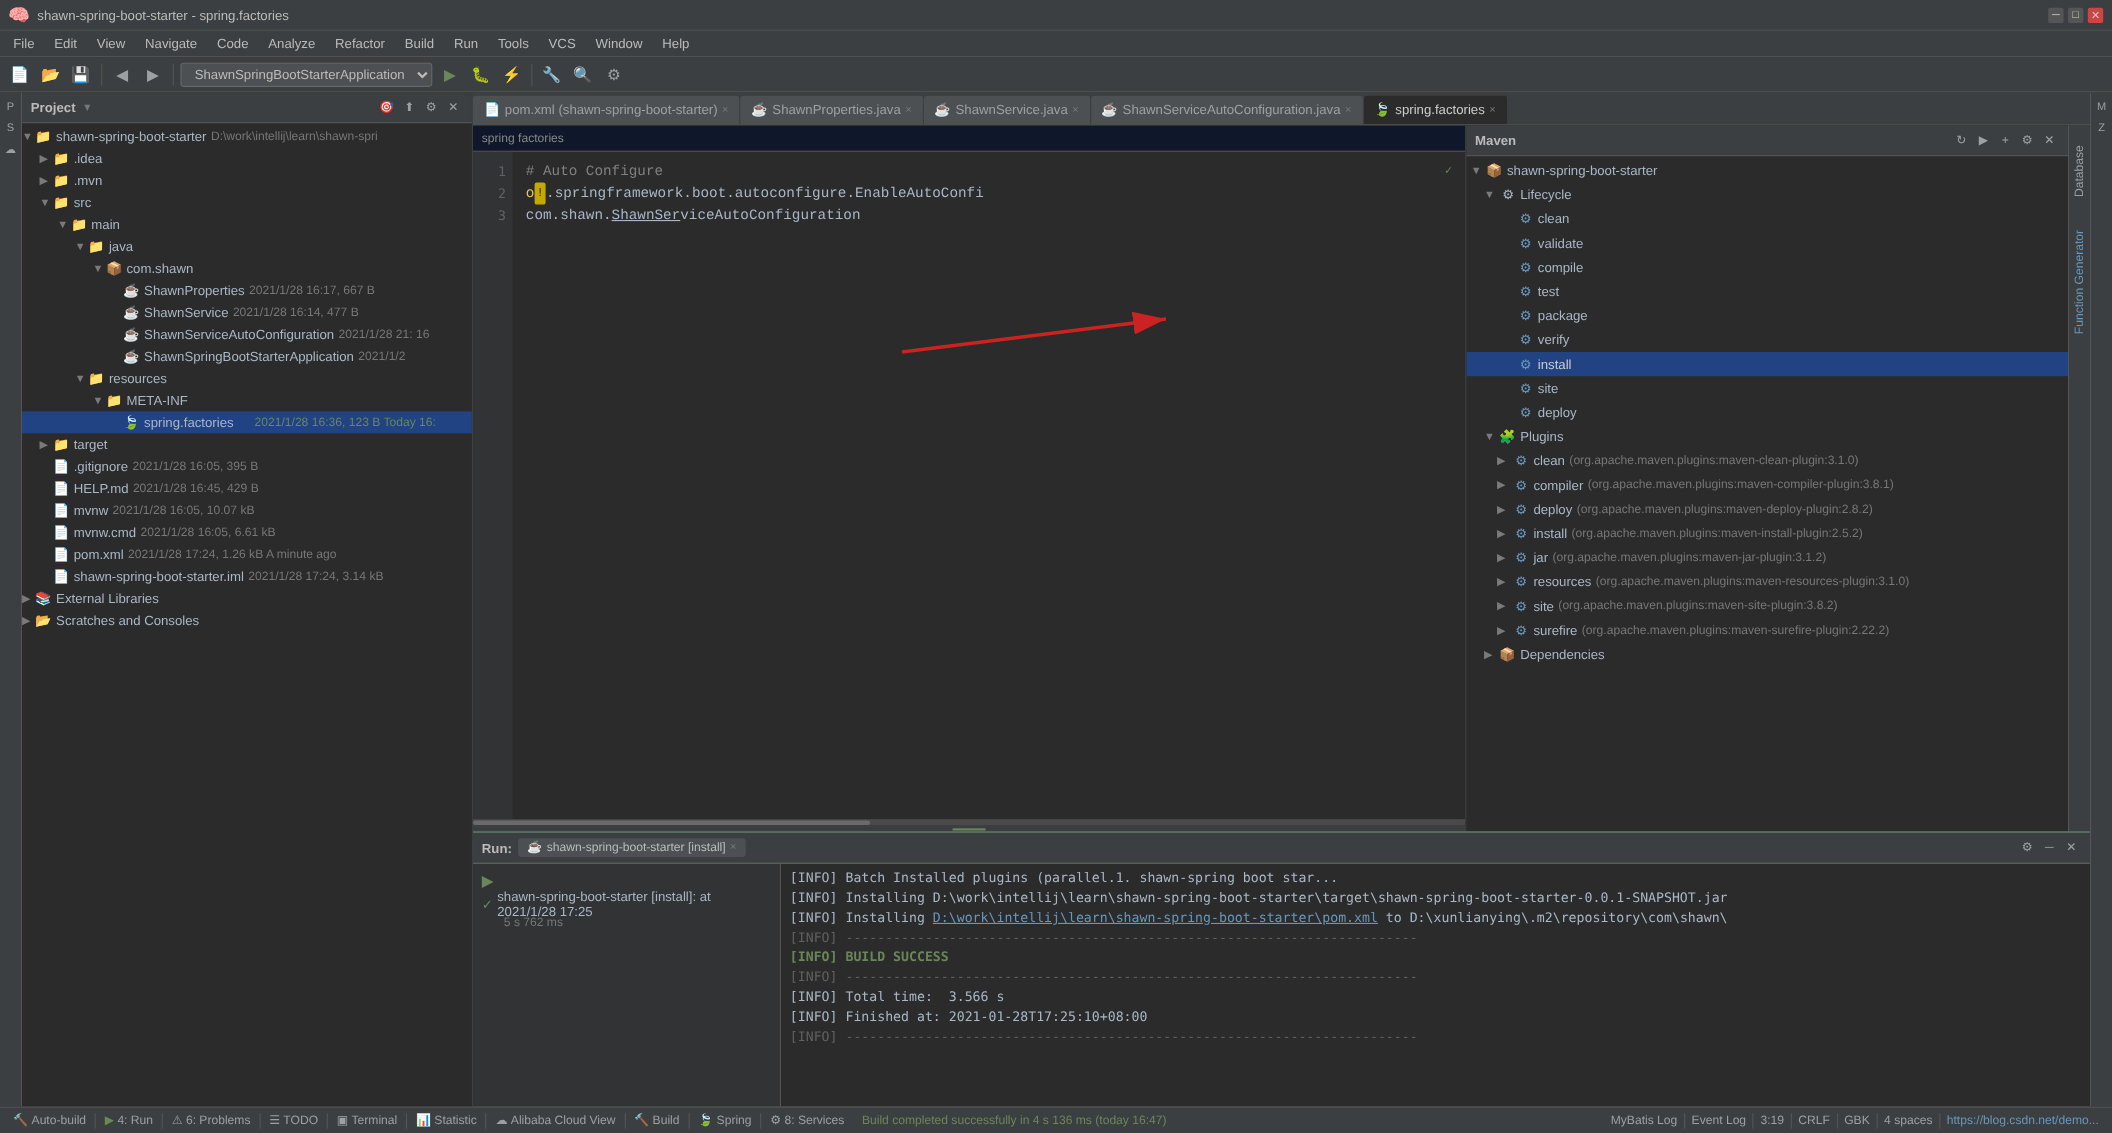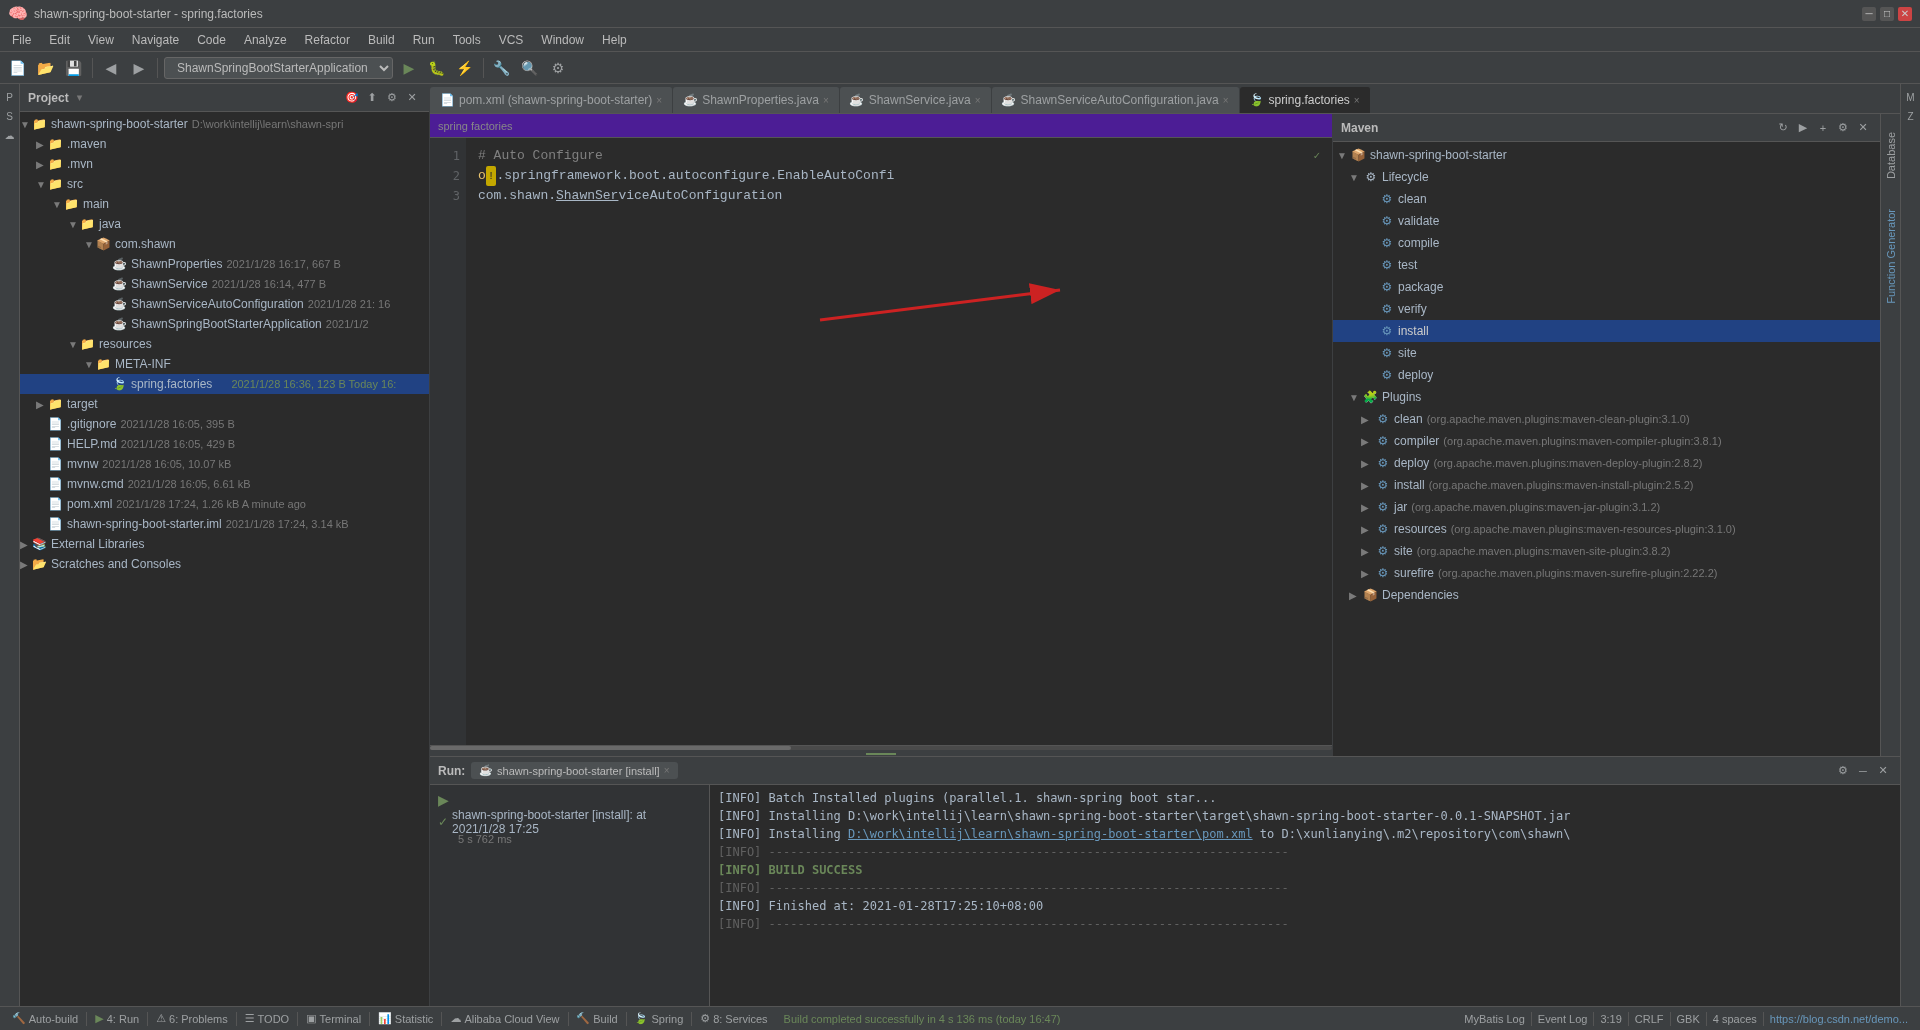--- a/index.html
+++ b/index.html
@@ -233,21 +233,21 @@
       font-size: 13px;
       line-height: 20px;
       color: #a9b7c6;
       overflow: auto;
     }
     .code-line { display: flex; align-items: center; min-height: 20px; }
     .code-comment { color: #808080; }
 
     
     .editor-breadcrumb {
-      background: #4c1d95;
+      background: #0f172a;
       height: 24px;
       display: flex;
       align-items: center;
       padding: 0 8px;
       font-size: 11px;
       color: #888;
       border-bottom: 1px solid #555;
       gap: 4px;
     }
 
@@ -510,21 +510,21 @@
     <div class="tree-item">
           <span class="tree-arrow">▼</span>
           <span class="tree-icon icon-folder">📁</span>
           <span class="tree-label">shawn-spring-boot-starter</span>
           <span class="tree-meta-gray">D:\work\intellij\learn\shawn-spri</span>
         </div>
         <div class="tree-item">
           <span class="tree-indent"></span>
           <span class="tree-arrow">▶</span>
           <span class="tree-icon icon-folder">📁</span>
-          <span class="tree-label">.maven</span>
+          <span class="tree-label">.idea</span>
         </div>
         <div class="tree-item">
           <span class="tree-indent"></span>
           <span class="tree-arrow">▶</span>
           <span class="tree-icon icon-folder">📁</span>
           <span class="tree-label">.mvn</span>
         </div>
         <div class="tree-item">
           <span class="tree-indent"></span>
           <span class="tree-arrow">▼</span>
@@ -638,21 +638,21 @@
           <span class="tree-arrow"> </span>
           <span class="tree-icon icon-git">📄</span>
           <span class="tree-label">.gitignore</span>
           <span class="tree-meta-gray">2021/1/28 16:05, 395 B</span>
         </div>
         <div class="tree-item">
           <span class="tree-indent"></span>
           <span class="tree-arrow"> </span>
           <span class="tree-icon icon-md">📄</span>
           <span class="tree-label">HELP.md</span>
-          <span class="tree-meta-gray">2021/1/28 16:05, 429 B</span>
+          <span class="tree-meta-gray">2021/1/28 16:45, 429 B</span>
         </div>
         <div class="tree-item">
           <span class="tree-indent"></span>
           <span class="tree-arrow"> </span>
           <span class="tree-icon icon-file">📄</span>
           <span class="tree-label">mvnw</span>
           <span class="tree-meta-gray">2021/1/28 16:05, 10.07 kB</span>
         </div>
         <div class="tree-item">
           <span class="tree-indent"></span>
@@ -951,20 +951,21 @@
           <div style="font-size:11px; color:#777; padding-left:28px;">5 s 762 ms</div>
         </div>
 
         <div class="run-console">
           <div class="run-console-line console-info">[INFO] Batch Installed plugins (parallel.1. shawn-spring boot star...</div>
           <div class="run-console-line console-info">[INFO] Installing D:\work\intellij\learn\shawn-spring-boot-starter\target\shawn-spring-boot-starter-0.0.1-SNAPSHOT.jar</div>
           <div class="run-console-line">[INFO] Installing <span class="console-url">D:\work\intellij\learn\shawn-spring-boot-starter\pom.xml</span> to D:\xunlianying\.m2\repository\com\shawn\</div>
           <div class="run-console-line console-separator">[INFO] ------------------------------------------------------------------------</div>
           <div class="run-console-line console-success">[INFO] BUILD SUCCESS</div>
           <div class="run-console-line console-separator">[INFO] ------------------------------------------------------------------------</div>
+          <div class="run-console-line console-info">[INFO] Total time:  3.566 s</div>
           <div class="run-console-line console-info">[INFO] Finished at: 2021-01-28T17:25:10+08:00</div>
           <div class="run-console-line console-separator">[INFO] ------------------------------------------------------------------------</div>
         </div>
       </div>
     </div>
   </div>
 
   <div style="width:20px; background:#3c3f41; border-left:1px solid #555; display:flex; flex-direction:column; align-items:center; padding-top:4px; flex-shrink:0;">
     <span style="font-size:10px; color:#9da0a2; padding:4px 0; cursor:pointer;">M</span>
     <span style="font-size:10px; color:#9da0a2; padding:4px 0; cursor:pointer;">Z</span>

